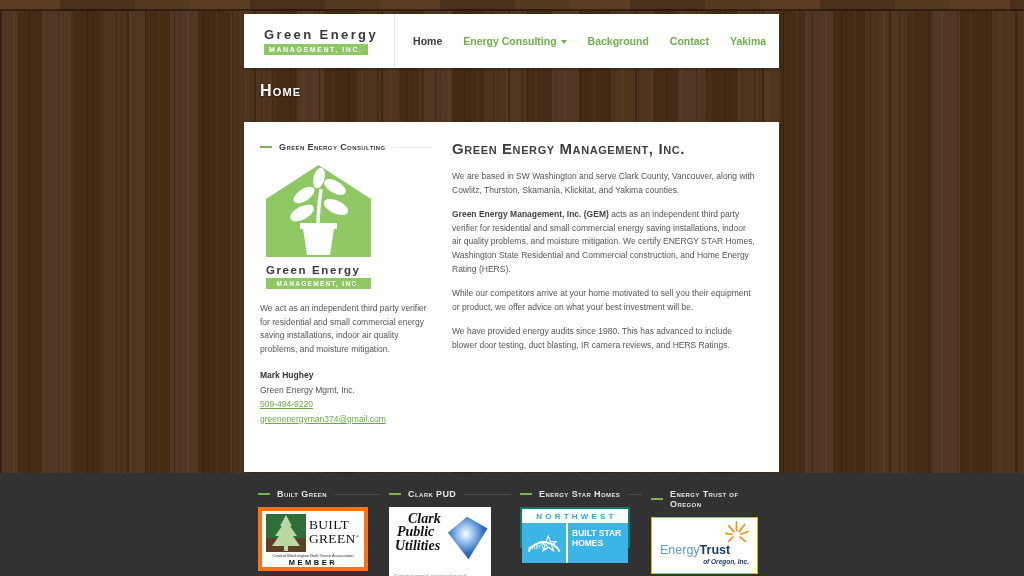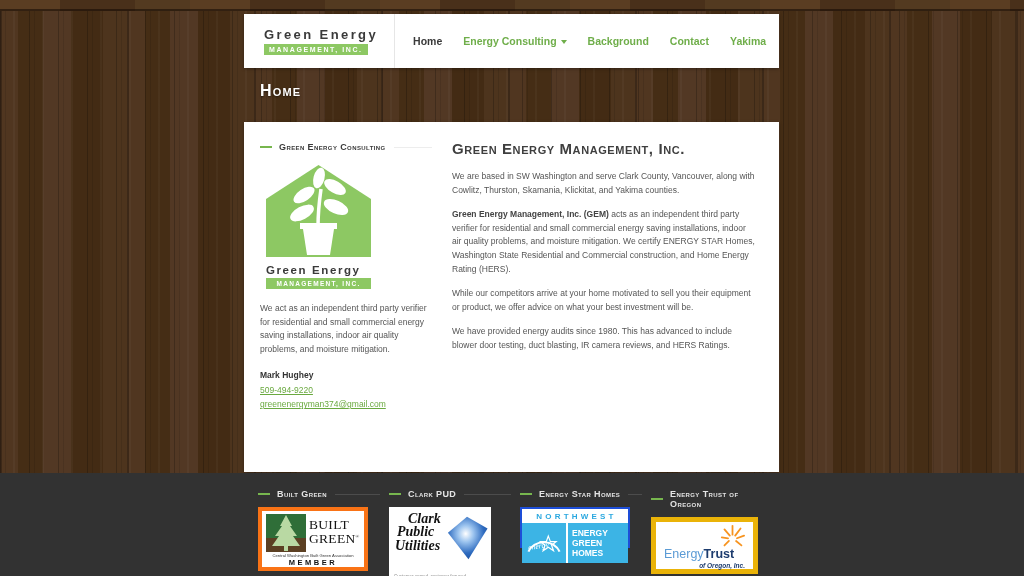--- a/index.html
+++ b/index.html
@@ -80,29 +80,29 @@
   
   .clark-logo{width:102px;height:72px;position:relative;padding:5px 6px;box-sizing:border-box;overflow:hidden;}
   .clark-words{font-family:"Liberation Serif",serif;font-style:italic;font-weight:bold;
     font-size:14px;line-height:.95;color:#121212;position:relative;z-index:2;}
   .clark-words div:nth-child(1){margin-left:13px;}
   .clark-words div:nth-child(2){margin-left:2px;}
   .clark-diamond{position:absolute;right:2px;top:5px;z-index:1;}
   .clark-tagline{position:absolute;bottom:0px;left:5px;font-size:4.5px;color:#888;white-space:nowrap;}
 
   
-  .nw-logo{width:110px;height:41px;border:2px solid #1d4ed8;box-sizing:border-box;background:#fff;}
+  .nw-logo{width:110px;height:41px;border:2px solid #0f766e;box-sizing:border-box;background:#fff;}
   .nw-top{height:14px;display:flex;align-items:center;justify-content:center;color:#2ba8e0;
     font-weight:bold;font-size:8px;letter-spacing:3.2px;padding-left:3px;}
   .nw-main{height:40px;background:#3cb4e5;display:flex;}
   .nw-mark{width:44px;border-right:2px solid #fff;display:flex;align-items:center;justify-content:center;flex:none;}
   .nw-text{flex:1;color:#fff;font-weight:bold;font-size:8.5px;line-height:1.15;padding:6px 0 0 4px;}
 
   
-  .et-logo{width:107px;height:57px;border:5px solid #eab308;box-sizing:border-box;position:relative;}
+  .et-logo{width:107px;height:57px;border:1px solid #eab308;box-sizing:border-box;position:relative;}
   .et-burst{position:absolute;top:2px;right:7px;}
   .et-words{position:absolute;left:8px;top:25px;font-size:12.5px;white-space:nowrap;}
   .et1{color:#5b9bd5;}
   .et2{color:#1d3c6e;font-weight:bold;}
   .et-sub{position:absolute;right:8px;top:40px;font-style:italic;font-weight:bold;font-size:6.5px;color:#1d3c6e;}
 </style>
 </head>
 <body>
 
 <div class="plank-top"></div>
@@ -144,20 +144,21 @@
         <path d="M37 64 h31 l-4 26 h-23 z" fill="#fff"></path>
       </svg>
       <div class="gem-logo-text">Green Energy</div>
       <div class="gem-logo-bar">MANAGEMENT, INC.</div>
     </div>
 
     <p class="side-desc">We act as an independent third party verifier for residential and small commercial energy saving installations, indoor air quality problems, and moisture mitigation.</p>
 
     <div class="contact">
       <div class="contact-name">Mark Hughey</div>
+      <div>Green Energy Mgmt, Inc.</div>
       <a class="side-link">509-494-9220</a>
       <a class="side-link">greenenergyman374@gmail.com</a>
     </div>
   </aside>
 
   <section class="main-col">
     <h2 class="main-heading">Green Energy Management, Inc.</h2>
     <p>We are based in SW Washington and serve Clark County, Vancouver, along with Cowlitz, Thurston, Skamania, Klickitat, and Yakima counties.</p>
     <p><strong>Green Energy Management, Inc. (GEM)</strong><span> acts as an independent third party verifier for residential and small commercial energy saving installations, indoor air quality problems, and moisture mitigation. We certify ENERGY STAR Homes, Washington State Residential and Commercial construction, and Home Energy Rating (HERS).</span></p>
     <p>While our competitors arrive at your home motivated to sell you their equipment or product, we offer advice on what your best investment will be.</p>
@@ -228,21 +229,21 @@
         <div class="nw-top">NORTHWEST</div>
         <div class="nw-main">
           <div class="nw-mark">
             <svg width="38" height="32" viewBox="0 0 44 36">
               <path d="M4 28 A 19 16 0 0 1 40 28" fill="none" stroke="#fff" stroke-width="2.5"></path>
               <polygon points="27,10 29.4,16.5 36,16.5 30.8,20.6 33,27 27,23 21,27 23.2,20.6 18,16.5 24.6,16.5" fill="none" stroke="#fff" stroke-width="1.4"></polygon>
               <text x="4" y="26" font-size="9" font-style="italic" fill="#fff" font-family="Liberation Serif, serif" transform="rotate(-8 4 26)">energy</text>
             </svg>
           </div>
           <div class="nw-text">
-            <div>ENERGY GREEN</div>
+            <div>BUILT STAR</div>
             <div>HOMES</div>
           </div>
         </div>
       </div>
     </div>
 
     <div class="fcol">
       <div class="widget-title footer-wt">
         <span class="dash"></span>
         <span>Energy Trust of Oregon</span>

